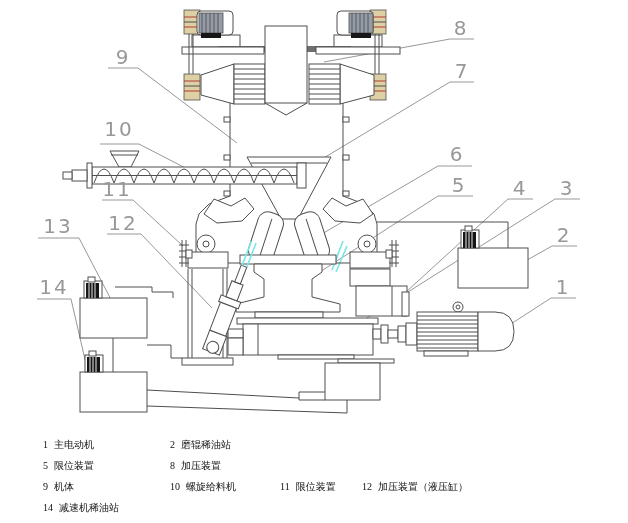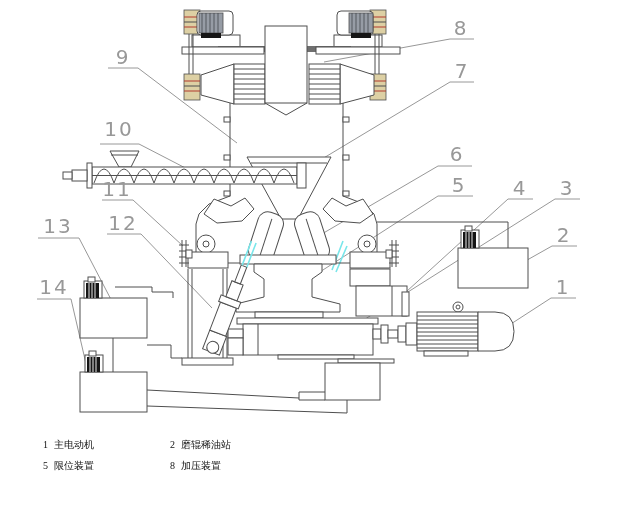--- a/index.html
+++ b/index.html
@@ -269,14 +269,21 @@
 <div class="legend">
   <div class="legend-row">
     <div class="legend-cell"><span class="num">1</span><span>主电动机</span></div>
     <div class="legend-cell"><span class="num">2</span><span>磨辊稀油站</span></div>
   </div>
   <div class="legend-row">
     <div class="legend-cell"><span class="num">5</span><span>限位装置</span></div>
     <div class="legend-cell"><span class="num">8</span><span>加压装置</span></div>
   </div>
   <div class="legend-row">
+    <div class="legend-cell"><span class="num">9</span><span>机体</span></div>
+    <div class="legend-cell"><span class="num">10</span><span>螺旋给料机</span></div>
+    <div class="legend-cell"><span class="num">11</span><span>限位装置</span></div>
+    <div class="legend-cell"><span class="num">12</span><span>加压装置（液压缸）</span></div>
+  </div>
+  <div class="legend-row">
+    <div class="legend-cell"><span class="num">14</span><span>减速机稀油站</span></div>
   </div>
 </div>
 
 </body></html>

